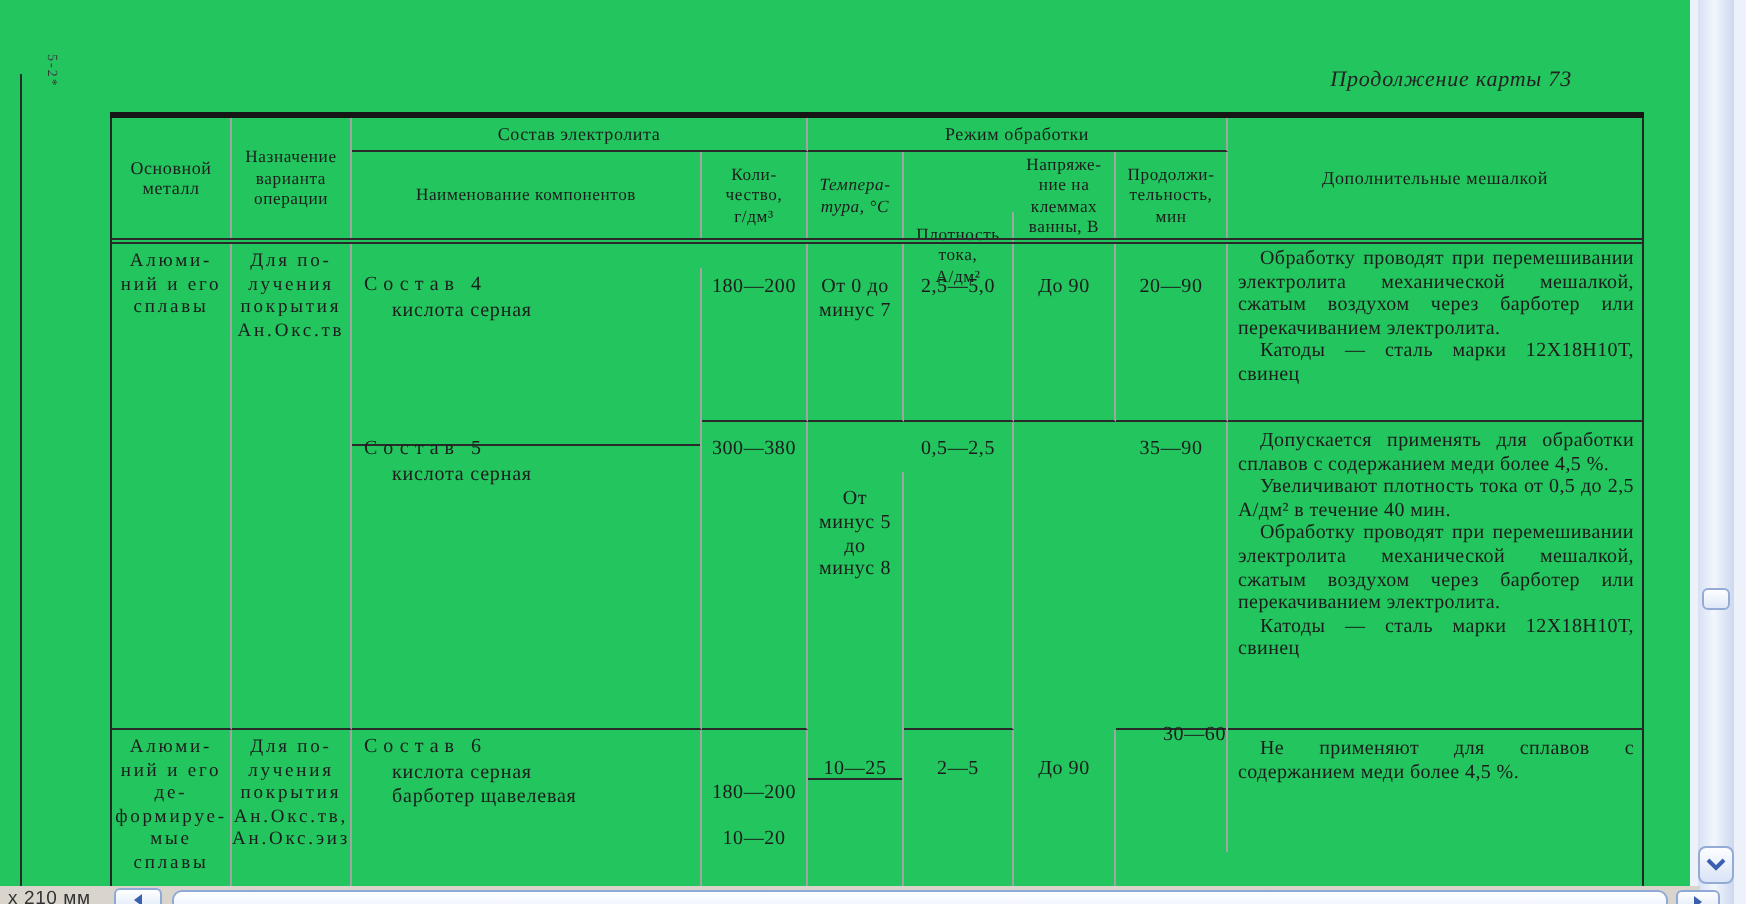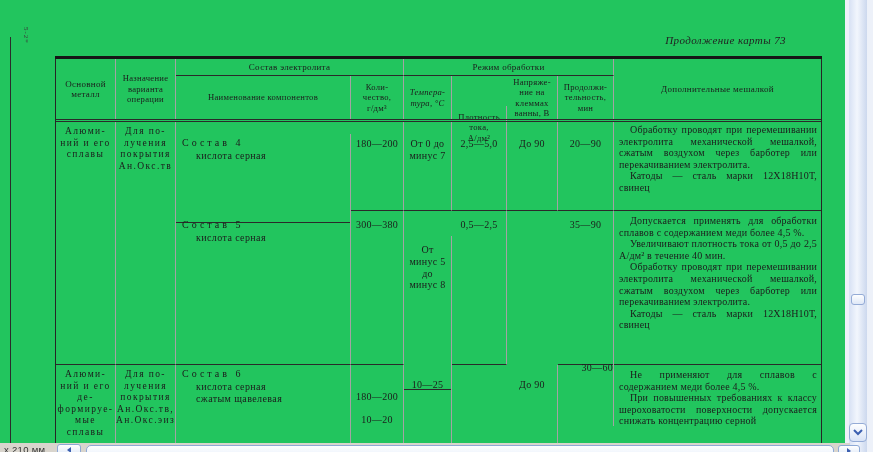--- a/index.html
+++ b/index.html
@@ -181,32 +181,32 @@
 формируе-
 мые сплавы</div>
     <div class="cell sidecell br" style="left:60px;top:306px;width:60px;height:78px;">Для по-
 лучения
 покрытия
 Ан.Окс.тв,
 Ан.Окс.эиз</div>
     <div class="cell comp br" style="left:120px;top:306px;width:175px;height:78px;">
       <div class="comp-title">Состав 6</div>
       <div class="comp-line">кислота серная</div>
-      <div class="comp-line">сжатым щавелевая</div>
+      <div class="comp-line">барботер щавелевая</div>
     </div>
     <div class="cell val pt14 br" style="left:295px;top:306px;width:53px;height:78px;">
       <div>180—200</div>
       <div>10—20</div>
     </div>
     <div class="cell val pt14 br" style="left:348px;top:306px;width:48px;height:78px;">10—25</div>
+    <div class="cell val pt14 br" style="left:396px;top:306px;width:55px;height:78px;">2—5</div>
     <div class="cell val pt14 br" style="left:451px;top:306px;width:51px;height:78px;">До 90</div>
     <div class="cell val pt14 br" style="left:502px;top:289px;width:56px;height:78px;text-align:right;">30—60</div>
     <div class="cell notes" style="left:558px;top:306px;width:207px;height:78px;padding-top:4px;">
       <p>Не применяют для сплавов с содержанием меди более 4,5 %.</p>
-      <p>При повышенных требованиях к классу шероховатости поверхности допускается снижать концентрацию серной</p>
     </div>
   </div>
 </div>
 
 <div class="vscroll"></div>
 <div class="vthumb"></div>
 <div class="vdown">
   <svg width="10" height="7" viewBox="0 0 10 7">
     <polyline points="1,1 5,5 9,1" fill="none" stroke="#3b5fb0" stroke-width="2"></polyline>
   </svg>

